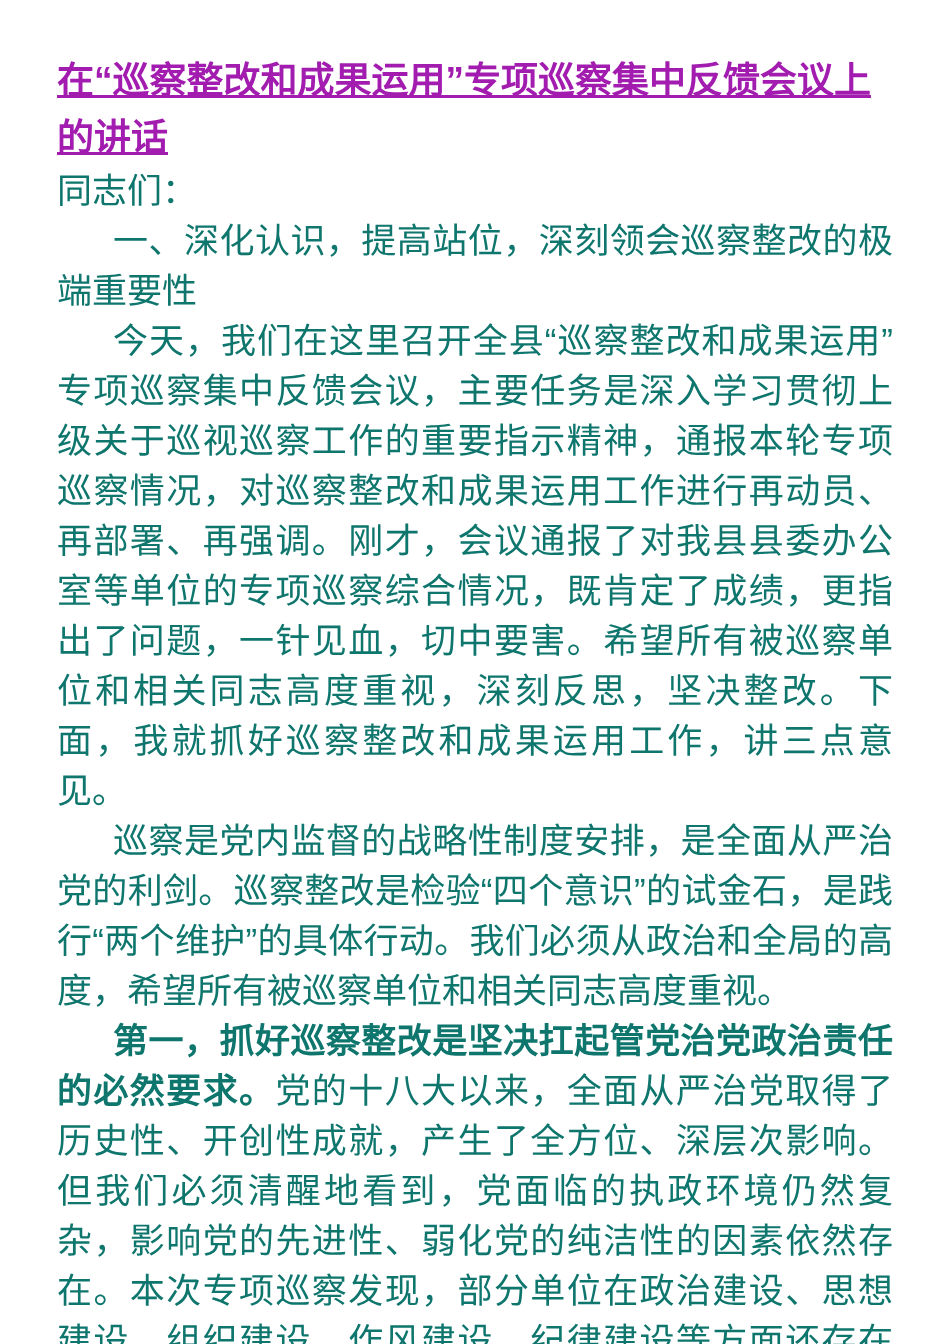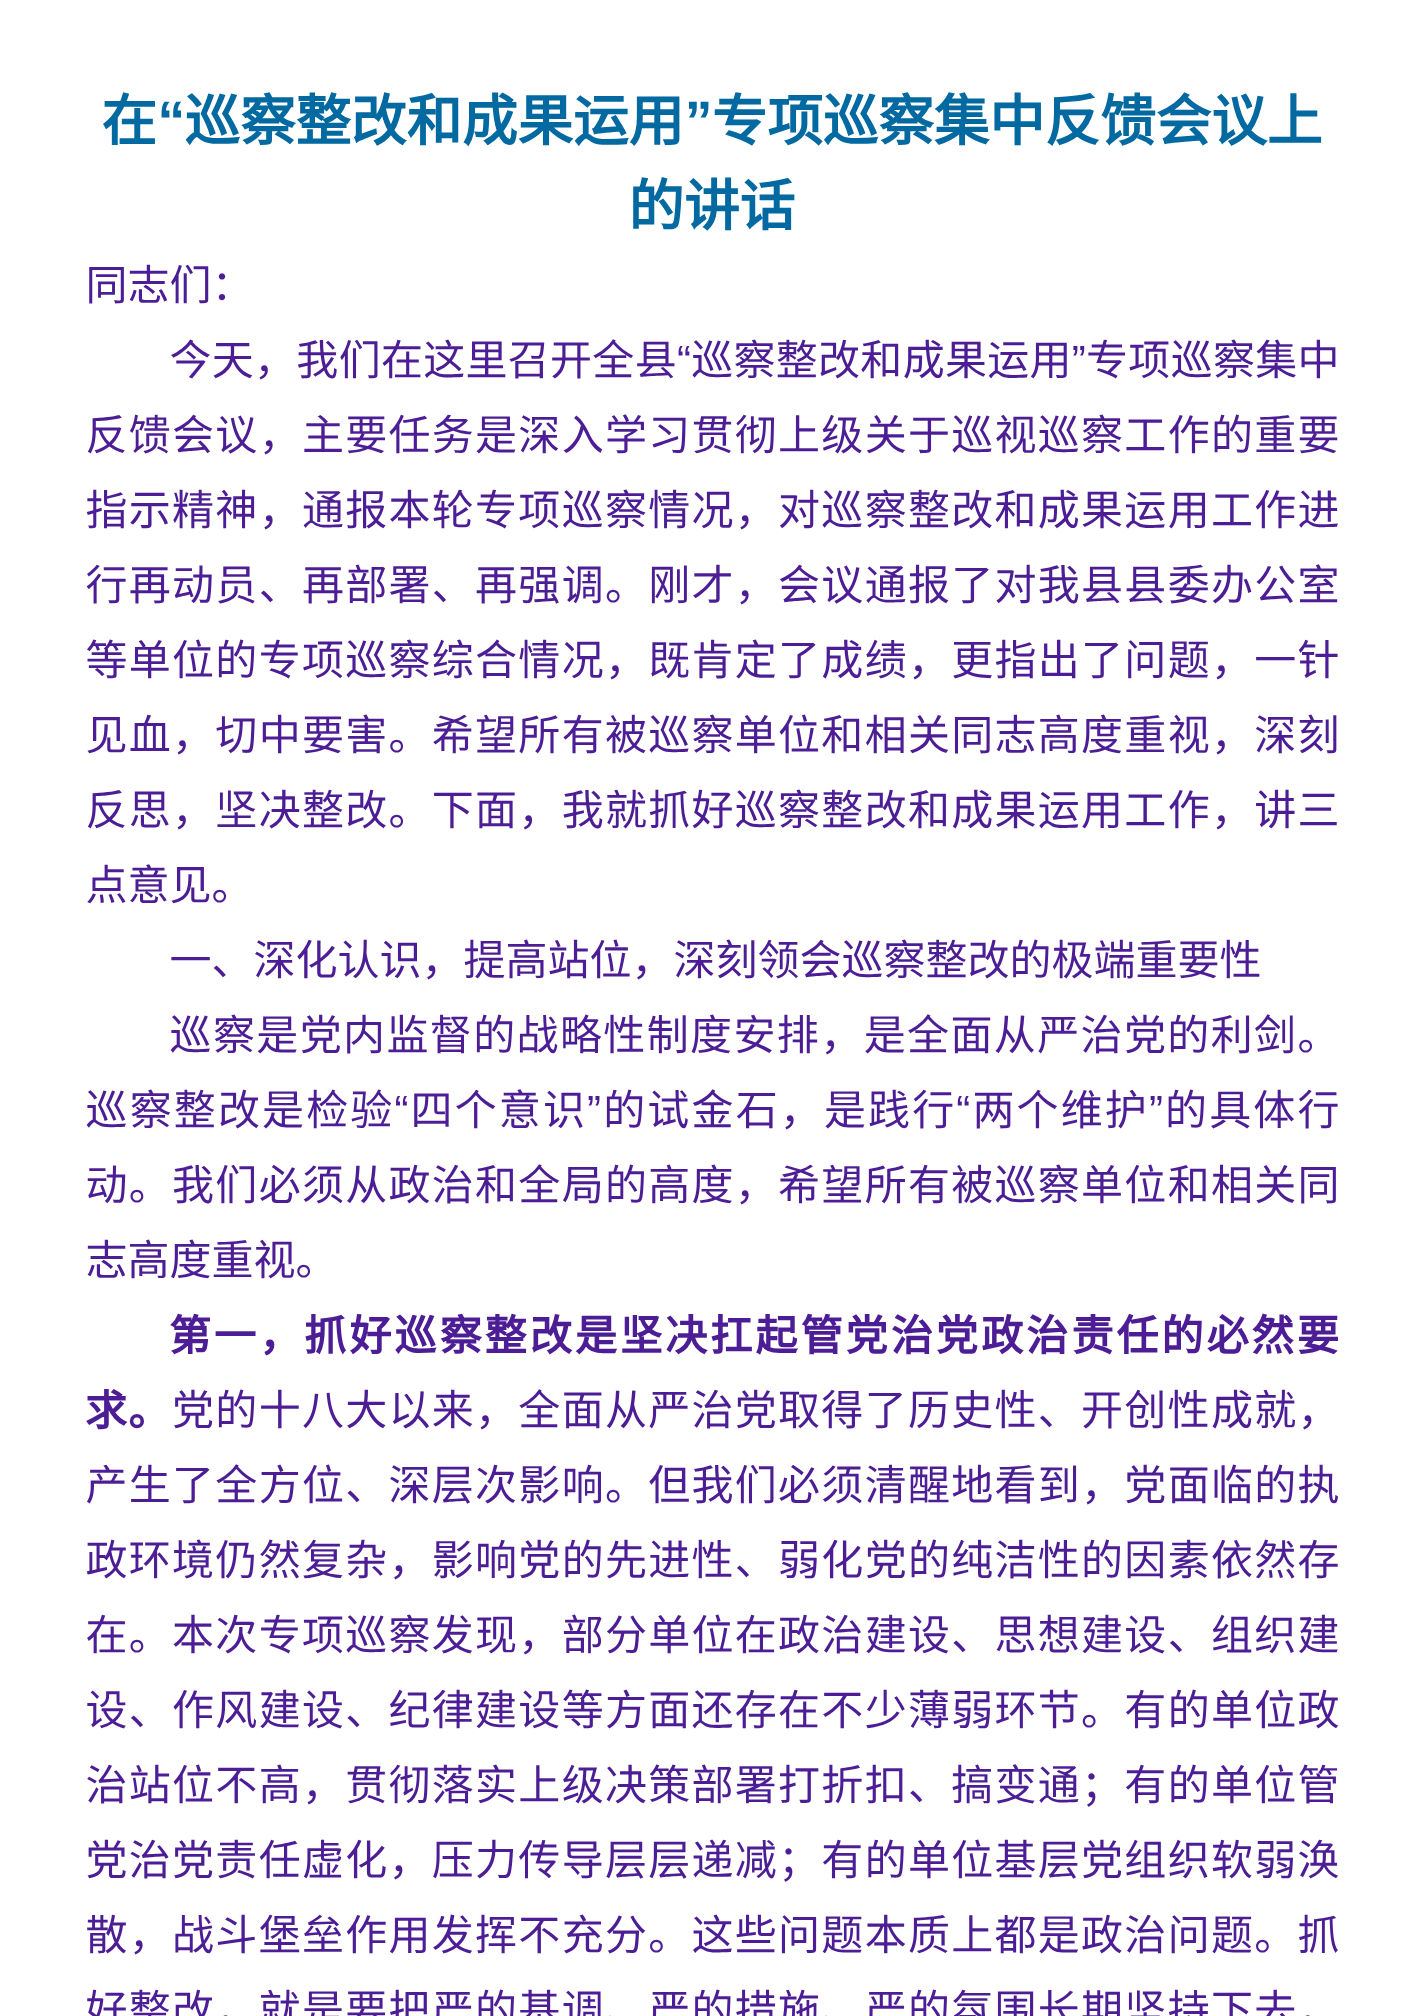--- a/index.html
+++ b/index.html
@@ -20,49 +20,49 @@
     height: 1344px;
     padding: 0 57px;
     background: #ffffff;
   }
   .doc-title {
     margin: 0;
     padding-top: 52px;
     font-size: 37px;
     line-height: 57px;
     font-weight: 700;
-    text-align: center;
-    color: #0369a1;
+    color: #a21caf;
+    text-decoration: underline;
   }
   .para {
     margin: 0;
-    font-size: 28px;
+    font-size: 35px;
     line-height: 50px;
     text-align: justify;
     text-justify: inter-character;
     text-indent: 56px; 
-    color: #4c1d95;
+    color: #0f766e;
   }
   .salutation {
     text-indent: 0;
   }
   .bold-lead {
     font-weight: 700;
   }
 </style>
 </head>
 <body>
 
 <div class="page">
 
   <h1 class="doc-title">在“巡察整改和成果运用”专项巡察集中反馈会议上的讲话</h1>
 
   <p class="para salutation">同志们：</p>
 
+  <p class="para">一、深化认识，提高站位，深刻领会巡察整改的极端重要性</p>
+
   <p class="para">今天，我们在这里召开全县“巡察整改和成果运用”专项巡察集中反馈会议，主要任务是深入学习贯彻上级关于巡视巡察工作的重要指示精神，通报本轮专项巡察情况，对巡察整改和成果运用工作进行再动员、再部署、再强调。刚才，会议通报了对我县县委办公室等单位的专项巡察综合情况，既肯定了成绩，更指出了问题，一针见血，切中要害。希望所有被巡察单位和相关同志高度重视，深刻反思，坚决整改。下面，我就抓好巡察整改和成果运用工作，讲三点意见。</p>
-
-  <p class="para">一、深化认识，提高站位，深刻领会巡察整改的极端重要性</p>
 
   <p class="para">巡察是党内监督的战略性制度安排，是全面从严治党的利剑。巡察整改是检验“四个意识”的试金石，是践行“两个维护”的具体行动。我们必须从政治和全局的高度，希望所有被巡察单位和相关同志高度重视。</p>
 
   <p class="para"><strong class="bold-lead">第一，抓好巡察整改是坚决扛起管党治党政治责任的必然要求。</strong><span>党的十八大以来，全面从严治党取得了历史性、开创性成就，产生了全方位、深层次影响。但我们必须清醒地看到，党面临的执政环境仍然复杂，影响党的先进性、弱化党的纯洁性的因素依然存在。本次专项巡察发现，部分单位在政治建设、思想建设、组织建设、作风建设、纪律建设等方面还存在不少薄弱环节。有的单位政治站位不高，贯彻落实上级决策部署打折扣、搞变通；有的单位管党治党责任虚化，压力传导层层递减；有的单位基层党组织软弱涣散，战斗堡垒作用发挥不充分。这些问题本质上都是政治问题。抓好整改，就是要把严的基调、严的措施、严的氛围长期坚持下去，推动全面从严治党向基层延伸、向纵深发展，确保我们党始终成为中国特</span></p>
 
 </div>
 
 </body></html>

